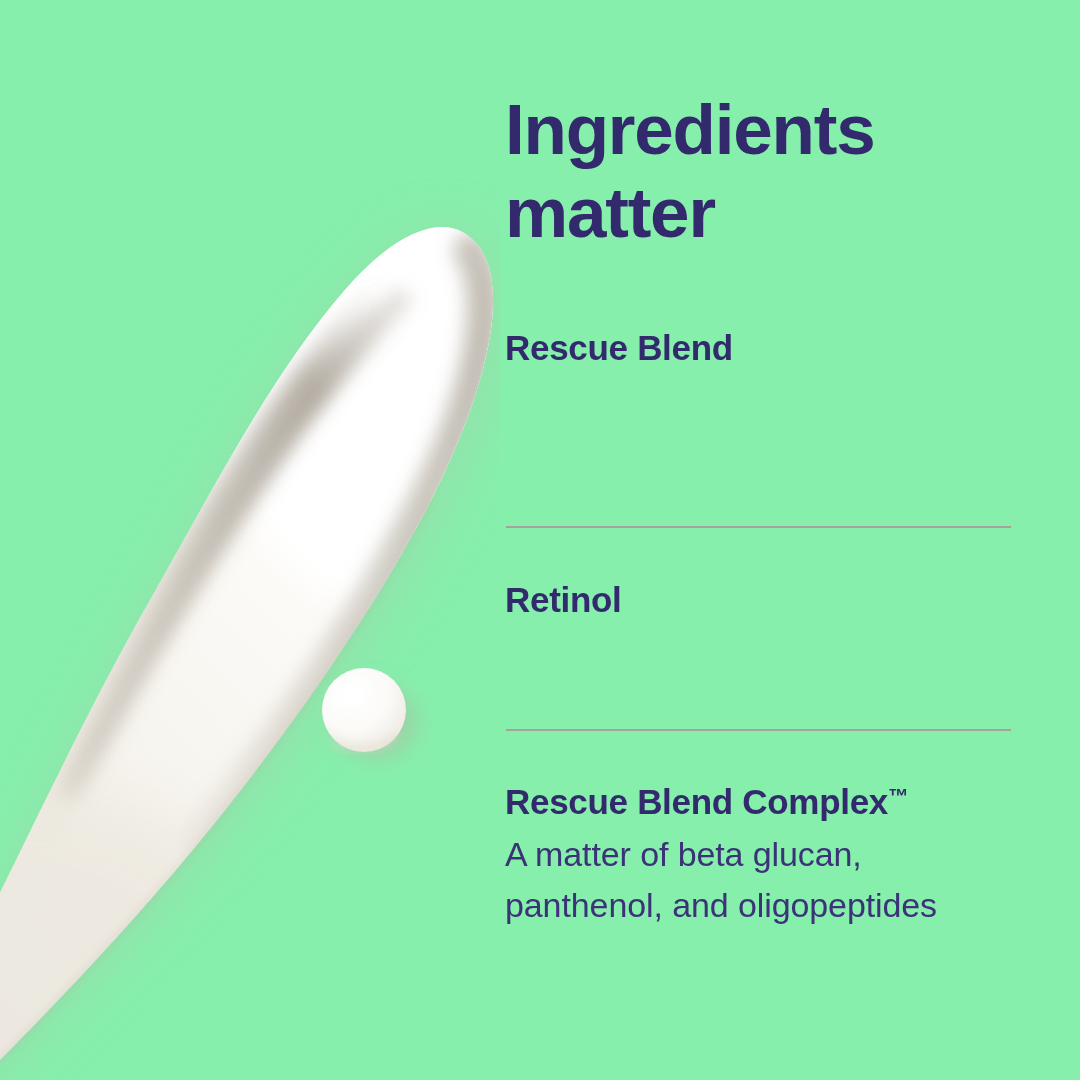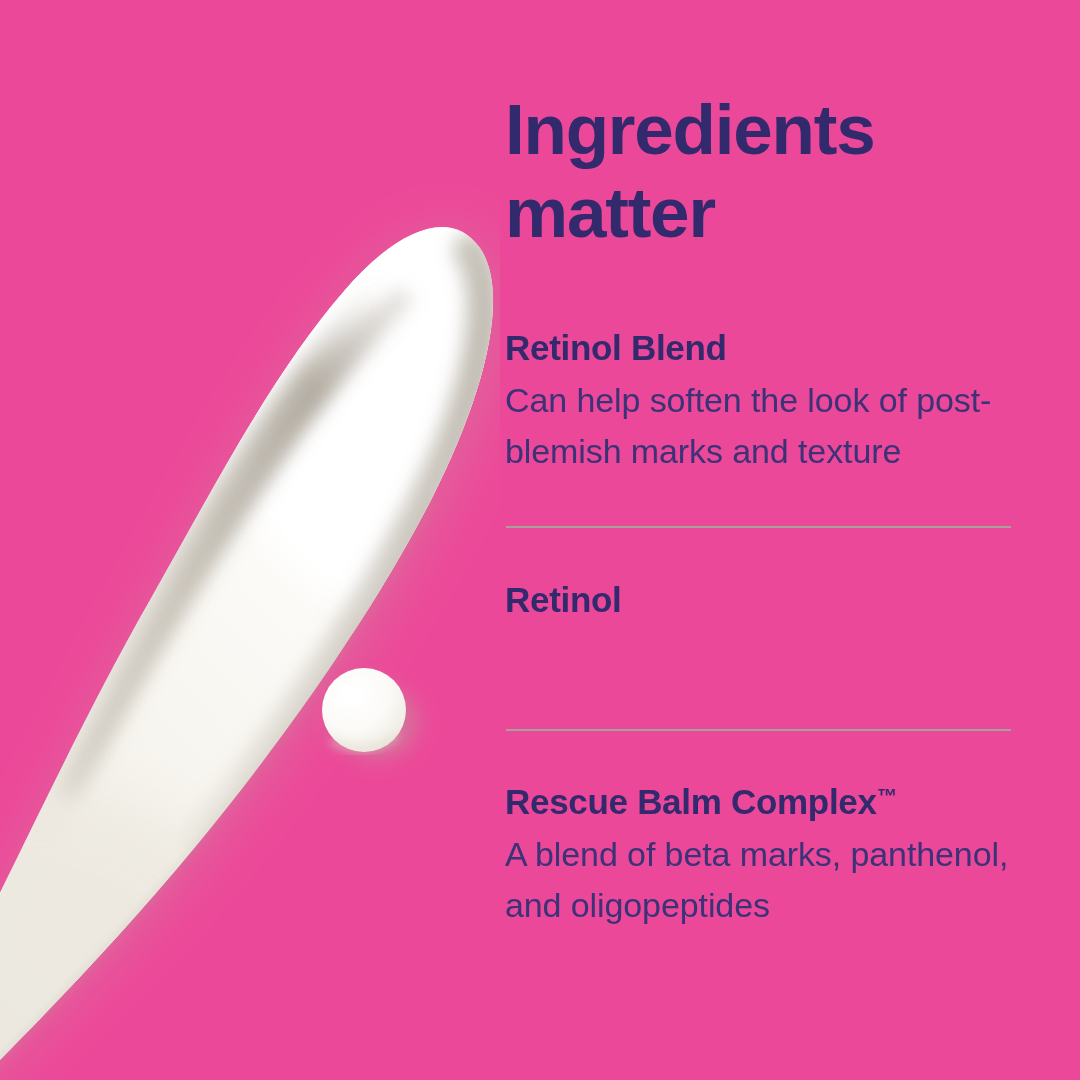--- a/index.html
+++ b/index.html
@@ -11,21 +11,21 @@
     width: 1080px;
     height: 1080px;
     overflow: hidden;
     font-family: "Liberation Sans", sans-serif;
   }
 
   #canvas {
     position: relative;
     width: 1080px;
     height: 1080px;
-    background: #ec4899;
+    background: #86efac;
     overflow: hidden;
   }
 
   
   .swatch-area {
     position: absolute;
     left: 0;
     top: 0;
     width: 500px;
     height: 1080px;
@@ -231,31 +231,30 @@
       </g>
     </svg>
   </div>
 
   <div class="content">
 
     <h1 class="headline">Ingredients
 matter</h1>
 
     <div class="ingredient ing-1">
-      <h2 class="ing-name"><span>Retinol Blend</span><span class="tm"></span></h2>
-      <p class="ing-desc">Can help soften the look of post-blemish marks and texture</p>
+      <h2 class="ing-name"><span>Rescue Blend</span><span class="tm"></span></h2>
     </div>
 
     <div class="divider div-1"></div>
 
     <div class="ingredient ing-2">
       <h2 class="ing-name"><span>Retinol</span><span class="tm"></span></h2>
     </div>
 
     <div class="divider div-2"></div>
 
     <div class="ingredient ing-3">
-      <h2 class="ing-name"><span>Rescue Balm Complex</span><span class="tm">™</span></h2>
-      <p class="ing-desc">A blend of beta marks, panthenol, and oligopeptides</p>
+      <h2 class="ing-name"><span>Rescue Blend Complex</span><span class="tm">™</span></h2>
+      <p class="ing-desc">A matter of beta glucan, panthenol, and oligopeptides</p>
     </div>
 
   </div>
 </div>
 
 </body></html>

